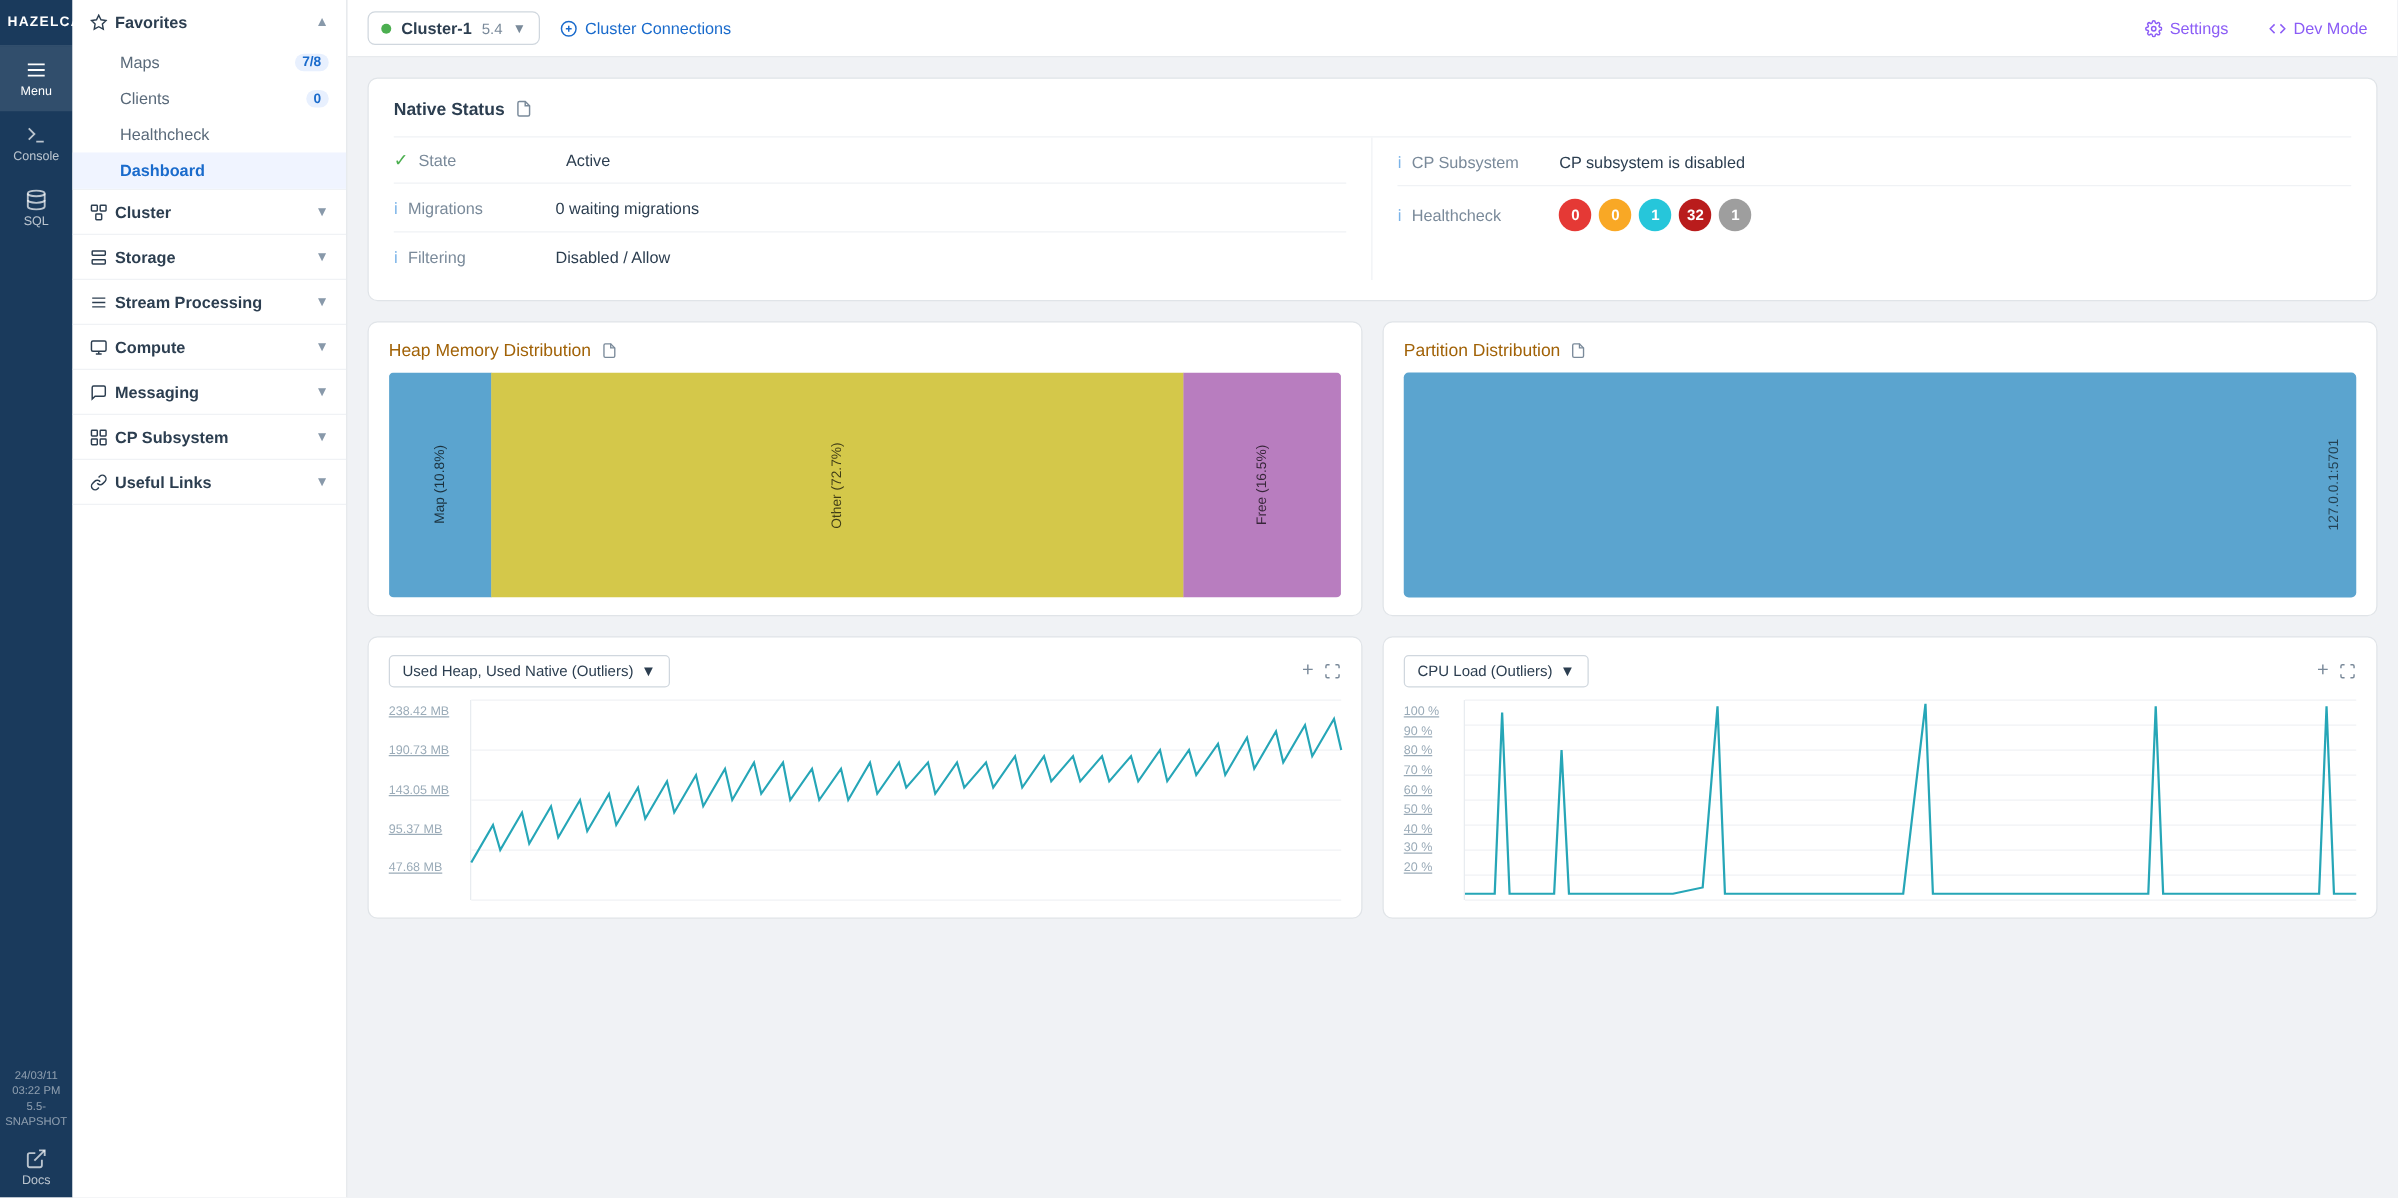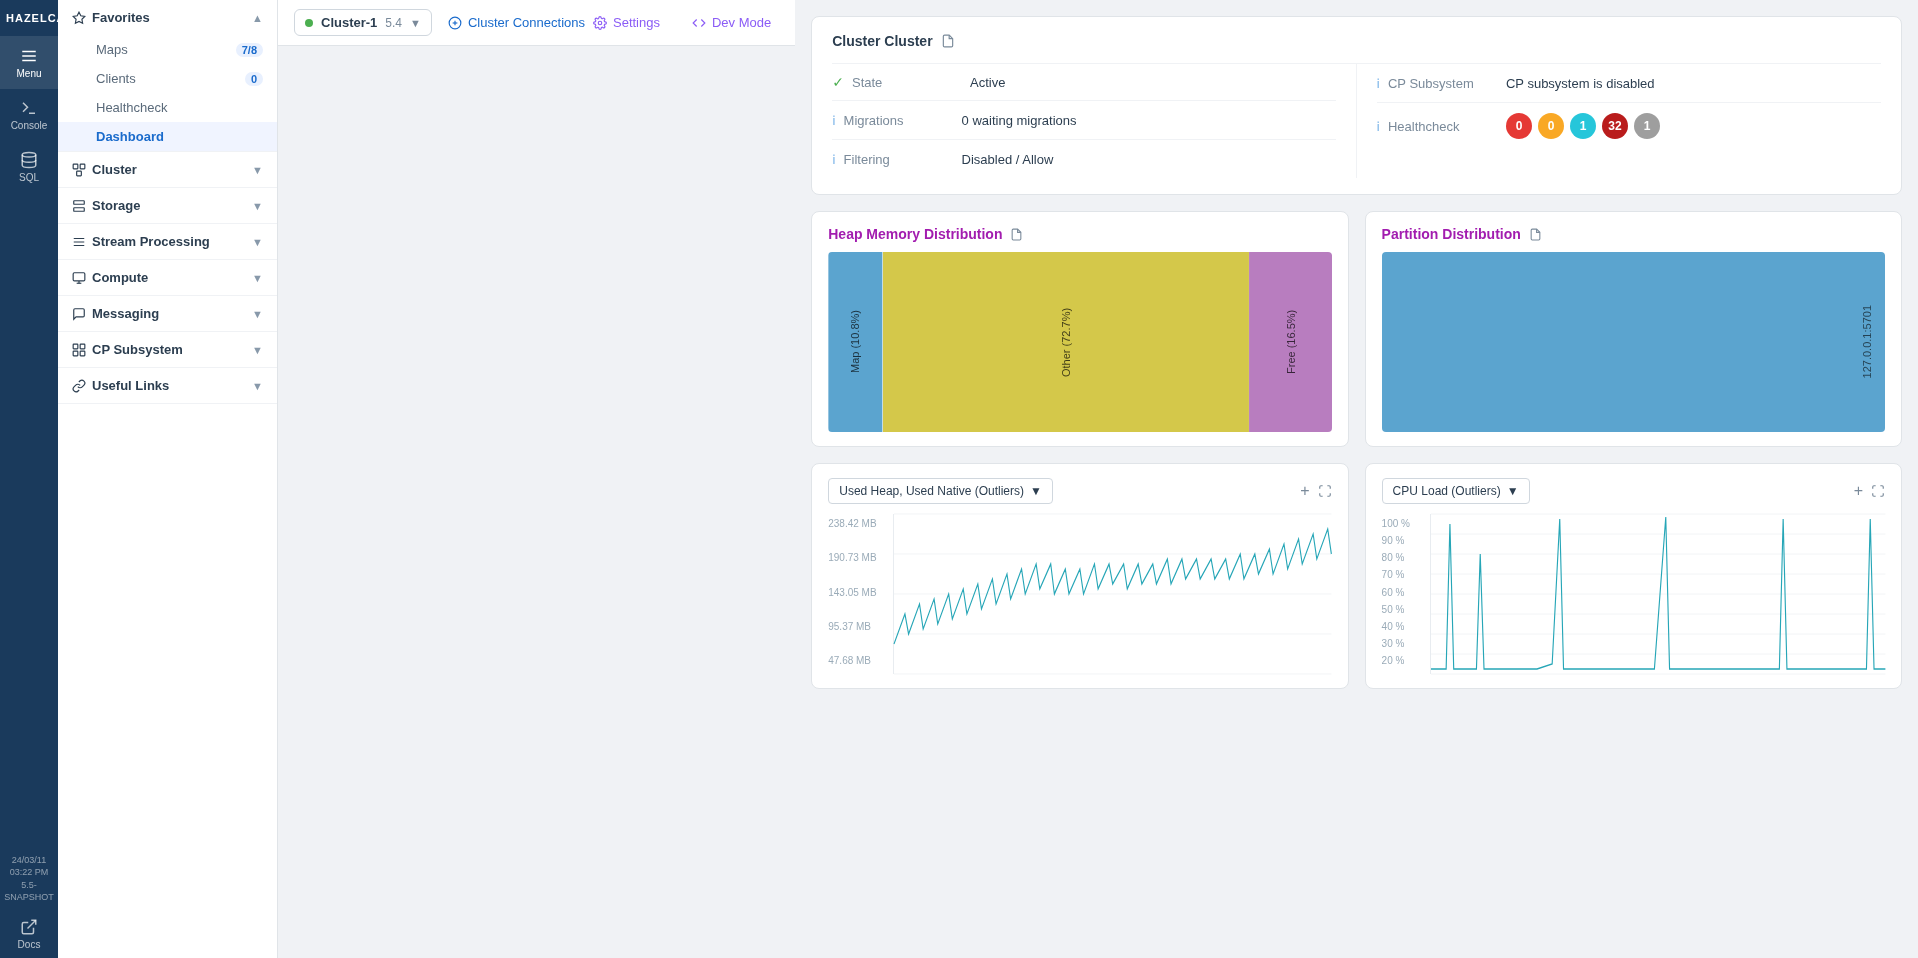--- a/index.html
+++ b/index.html
@@ -19,21 +19,21 @@
     
     .sidebar { width: 220px; background: white; border-right: 1px solid #e0e4e8; display: flex; flex-direction: column; overflow-y: auto; flex-shrink: 0; }
     .sidebar-section { border-bottom: 1px solid #f0f2f5; }
     .sidebar-section-header { display: flex; align-items: center; justify-content: space-between; padding: 10px 14px; cursor: pointer; font-weight: 600; color: #2c3e50; font-size: 13px; }
     .sidebar-item { display: flex; align-items: center; justify-content: space-between; padding: 7px 14px 7px 38px; cursor: pointer; color: #5a6a7a; font-size: 13px; }
     .sidebar-item.active { color: #1a6bcc; font-weight: 600; background: #f0f4ff; }
     .sidebar-badge { background: #e8f0fe; color: #1a6bcc; font-size: 11px; padding: 1px 6px; border-radius: 10px; font-weight: 600; }
     .chevron { color: #8899aa; font-size: 11px; }
 
     
-    .main-area { flex: 1; display: flex; flex-direction: row; overflow: hidden; }
+    .main-area { flex: 1; display: flex; flex-direction: column; overflow: hidden; }
     .top-header { background: white; border-bottom: 1px solid #e0e4e8; display: flex; align-items: center; padding: 0 16px; height: 46px; flex-shrink: 0; }
     .cluster-selector { display: flex; align-items: center; gap: 8px; border: 1px solid #d0d7de; border-radius: 6px; padding: 5px 10px; cursor: pointer; background: white; margin-right: 16px; }
     .cluster-dot { width: 8px; height: 8px; border-radius: 50%; background: #4caf50; }
     .cluster-name { font-weight: 600; color: #2c3e50; font-size: 13px; }
     .cluster-version { color: #7a8a9a; font-size: 12px; }
     .cluster-chevron { color: #7a8a9a; font-size: 11px; }
     .cluster-connections { display: flex; align-items: center; gap: 6px; color: #1a6bcc; font-size: 13px; cursor: pointer; }
     .header-right { margin-left: auto; display: flex; align-items: center; gap: 16px; }
     .header-btn { display: flex; align-items: center; gap: 6px; color: #8b5cf6; cursor: pointer; font-size: 13px; padding: 5px 8px; border-radius: 4px; }
 
@@ -55,41 +55,41 @@
     .hc-badge { border-radius: 50%; width: 26px; height: 26px; display: flex; align-items: center; justify-content: center; font-size: 12px; font-weight: 700; color: white; }
     .hc-red { background: #e53935; }
     .hc-yellow { background: #f9a825; }
     .hc-cyan { background: #26c6da; }
     .hc-green { background: #b91c1c; }
     .hc-gray { background: #9e9e9e; }
 
     
     .charts-row { display: grid; grid-template-columns: 1fr 1fr; gap: 16px; }
     .chart-card { padding: 14px 16px; }
-    .chart-title { display: flex; align-items: center; gap: 8px; font-size: 14px; font-weight: 700; color: #a21caf; margin-bottom: 10px; }
+    .chart-title { display: flex; align-items: center; gap: 8px; font-size: 14px; font-weight: 400; color: #a16207; margin-bottom: 10px; }
 
     
     .heap-chart { display: flex; height: 180px; width: 100%; border-radius: 4px; overflow: hidden; }
     .heap-segment { display: flex; align-items: center; justify-content: center; writing-mode: vertical-rl; transform: rotate(180deg); font-size: 11px; color: rgba(0,0,0,0.7); font-weight: 500; }
     .seg-blue { background: #5ba4cf; flex: 10.8; }
     .seg-yellow { background: #d4c84a; flex: 72.7; }
     .seg-purple { background: #b87dbf; flex: 16.5; }
 
     
     .partition-chart { height: 180px; background: #5ba4cf; border-radius: 4px; display: flex; align-items: center; padding: 0 12px; position: relative; overflow: hidden; }
     .partition-label { writing-mode: vertical-rl; transform: rotate(180deg); font-size: 11px; color: rgba(0,0,0,0.6); font-weight: 500; margin-left: auto; }
 
     
     .ts-row { display: grid; grid-template-columns: 1fr 1fr; gap: 16px; }
     .ts-card { padding: 14px 16px; }
     .ts-header { display: flex; align-items: center; justify-content: space-between; margin-bottom: 10px; }
     .ts-select { display: flex; align-items: center; gap: 6px; border: 1px solid #d0d7de; border-radius: 4px; padding: 5px 10px; background: white; cursor: pointer; font-size: 12px; color: #2c3e50; justify-content: center; }
     .ts-actions { display: flex; align-items: center; gap: 8px; color: #7a8a9a; }
     .ts-chart { position: relative; height: 160px; }
-    .ts-yaxis { position: absolute; left: 0; top: 0; bottom: 4px; width: 65px; display: flex; flex-direction: column; justify-content: space-between; font-size: 10px; color: #9aabb8; padding: 4px 0; }
+    .ts-yaxis { position: absolute; left: 0; top: 0; bottom: 16px; width: 65px; display: flex; flex-direction: column; justify-content: space-between; font-size: 10px; color: #9aabb8; padding: 4px 0; text-decoration: underline; }
     .ts-content { position: absolute; left: 65px; right: 0; top: 0; bottom: 0; border-left: 1px solid #e8ecf0; }
 
     svg.spark { width: 100%; height: 100%; overflow: visible; }
   </style>
 </head>
 <body>
 
 <div class="left-rail">
   <div class="logo-area">
     <div class="logo-text">HAZELCAST</div>
@@ -288,21 +288,21 @@
           </svg>
         <span>Dev Mode</span>
       </div>
     </div>
   </div>
 
   <div class="content">
 
     <div class="card cluster-status-card">
       <div class="card-title">
-        <span>Cluster Cluster</span>
+        <span>Native Status</span>
         <svg width="14" height="14" viewBox="0 0 24 24" fill="none" stroke="#7a8a9a" stroke-width="2">
             <path d="M14 2H6a2 2 0 00-2 2v16a2 2 0 002 2h12a2 2 0 002-2V8z"></path>
             <polyline points="14 2 14 8 20 8"></polyline>
           </svg>
       </div>
 
       <div style="display:grid; grid-template-columns: 1fr 1fr; border-top: 1px solid #f0f2f5;">
 
         <div style="padding-right: 20px; border-right: 1px solid #f0f2f5;">
           <div class="status-row">

